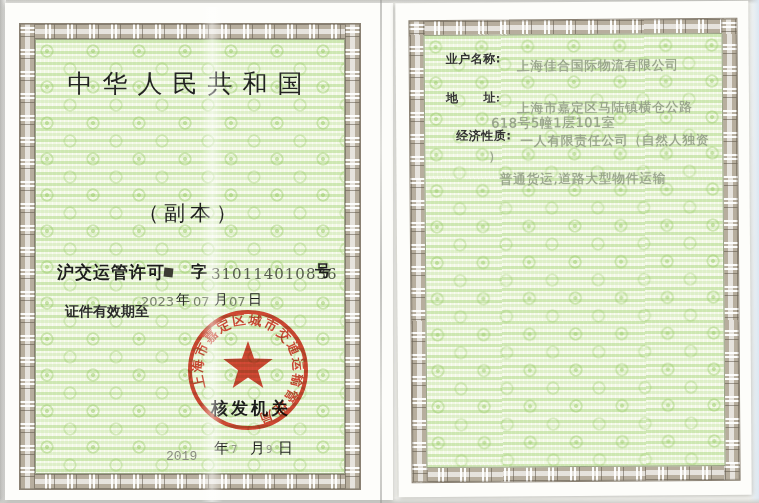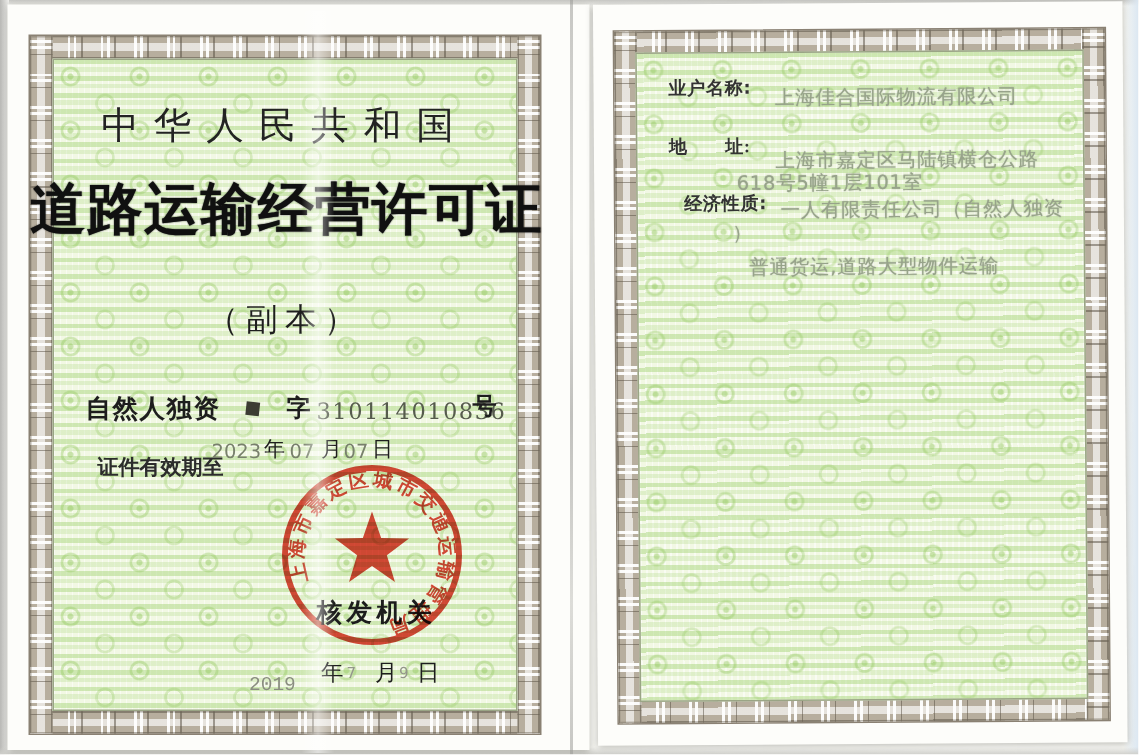--- a/index.html
+++ b/index.html
@@ -72,24 +72,23 @@
   <div id="left-paper" class="paper">
     <div class="frame" style="left:14px;top:20px;width:340px;height:465px;">
       <div class="orn orn-h o-top"></div>
       <div class="orn orn-h o-bottom"></div>
       <div class="orn orn-v o-left"></div>
       <div class="orn orn-v o-right"></div>
       <div class="field"></div>
     </div>
 
     <div id="country" class="t">中华人民共和国</div>
-    <div id="permit-title" class="t">道路运输经营许可证</div>
     <div id="edition" class="t">（副本）</div>
 
-    <span class="t b-label" style="left:52px;top:258px;font-size:17px;letter-spacing:1px;">自然人独资</span>
+    <span class="t b-label" style="left:52px;top:258px;font-size:17px;letter-spacing:1px;">沪交运管许可</span>
     <span class="t" style="left:159px;top:265px;width:9px;height:9px;background:#3c3c33;transform:rotate(6deg);"></span>
     <span class="t b-label" style="left:186px;top:259px;font-size:16px;">字</span>
     <span class="t num" style="left:206px;top:262px;font-size:15px;letter-spacing:1px;">310114010836</span>
     <span class="t b-label" style="left:310px;top:258px;font-size:16px;">号</span>
 
     <span class="t" style="left:60px;top:288px;font-size:14px;font-weight:600;color:#2c2c2c;margin-top:12px;">证件有效期至</span>
     <span class="t faint" style="left:136px;top:291px;font-size:13px;">2023</span>
     <span class="t" style="left:171px;top:288px;font-size:14px;">年</span>
     <span class="t faint" style="left:188px;top:291px;font-size:13px;">07</span>
     <span class="t" style="left:209px;top:288px;font-size:14px;">月</span>

